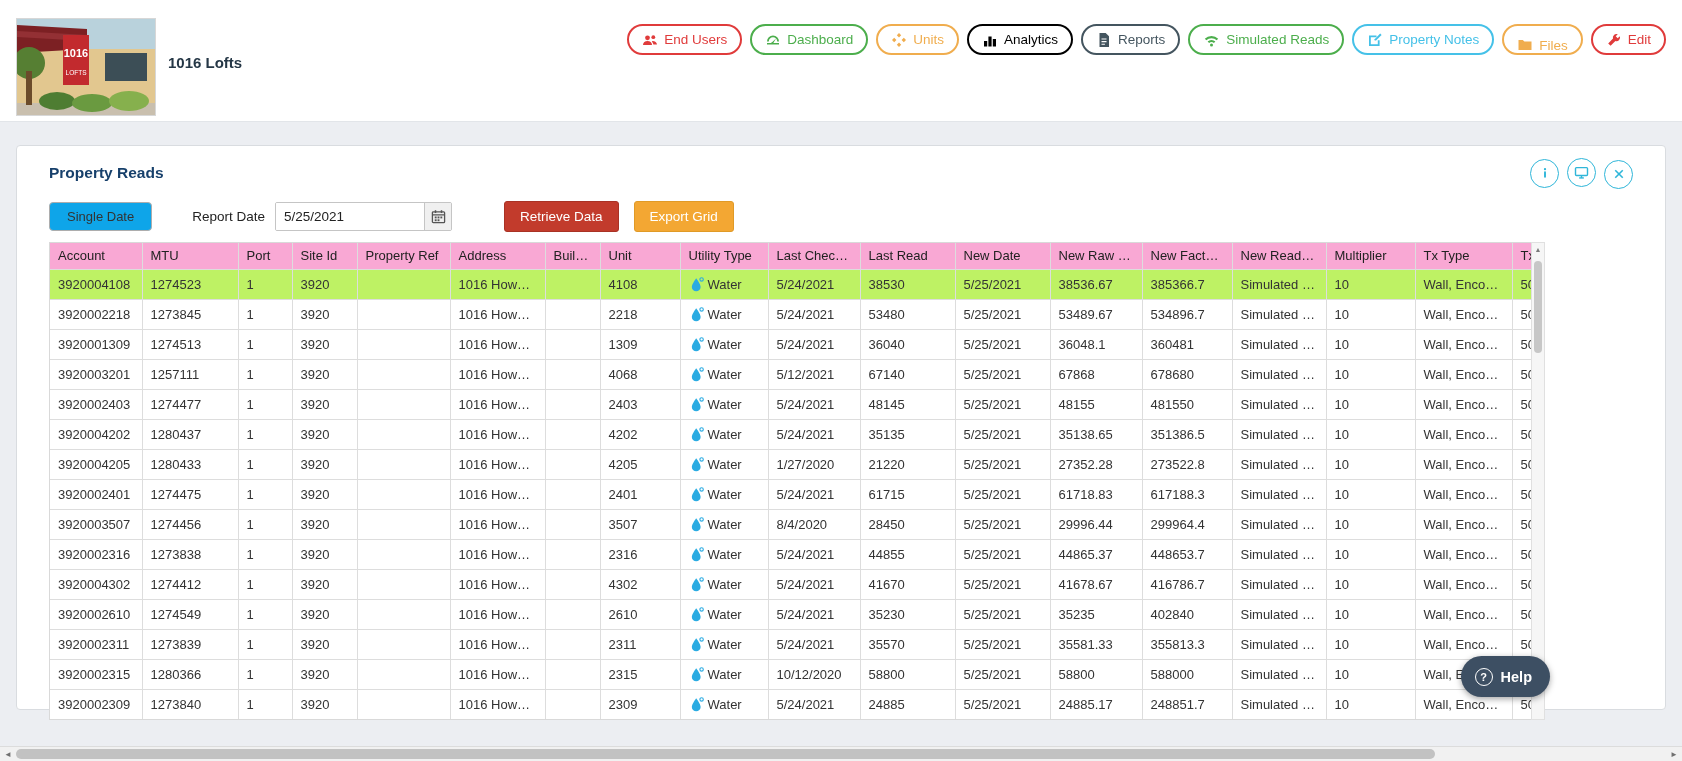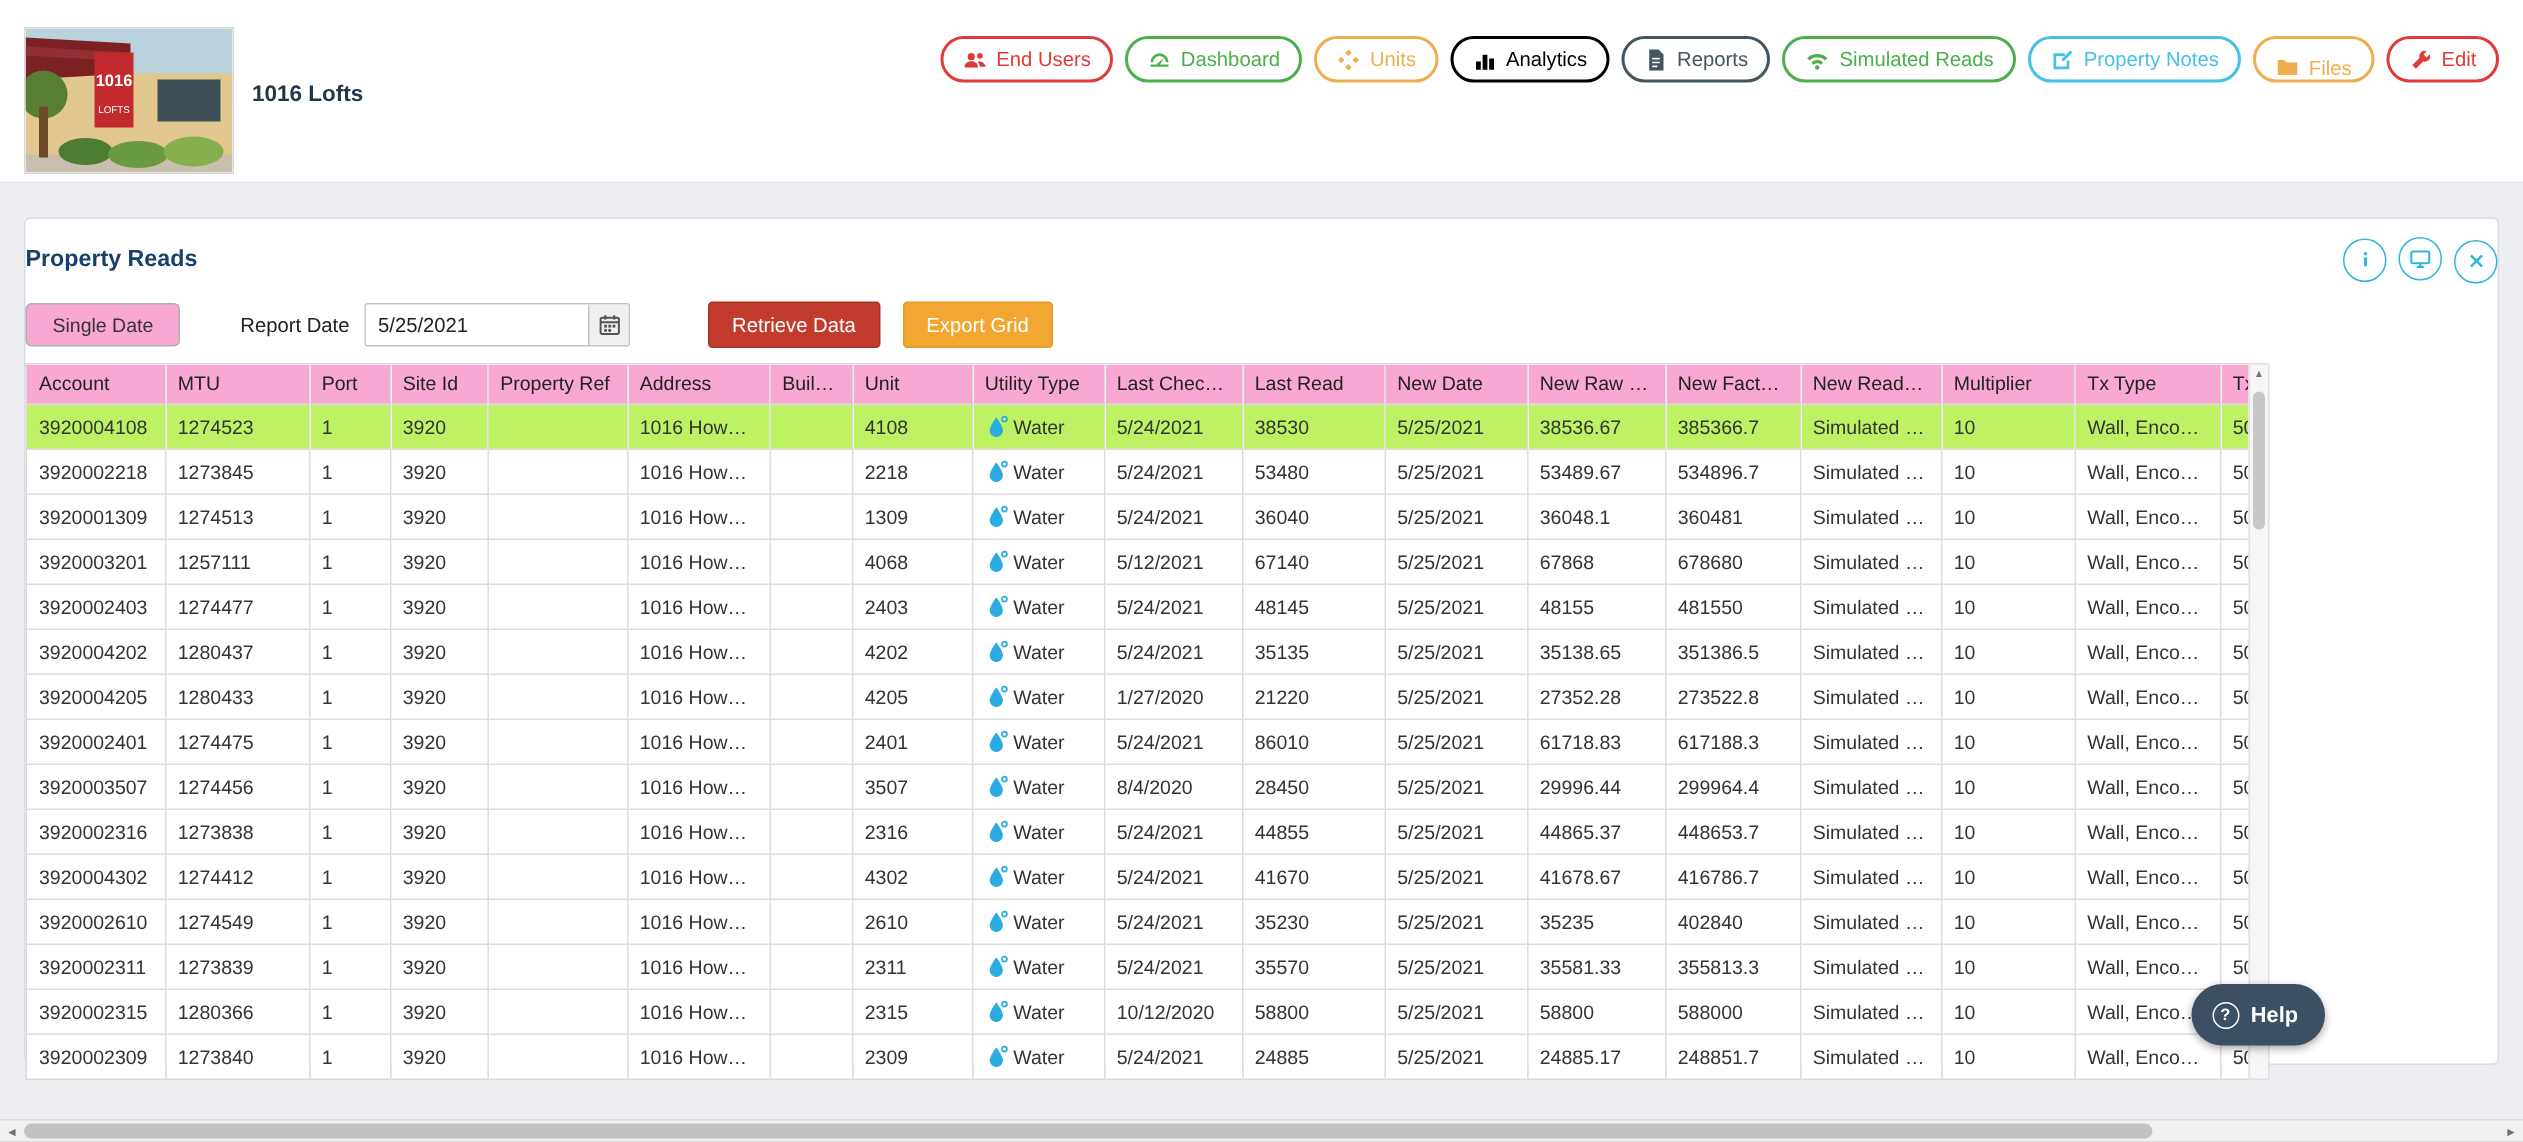--- a/index.html
+++ b/index.html
@@ -33,37 +33,37 @@
     background:#fff; border:2px solid currentColor;
     font-family:"Liberation Sans", sans-serif;
     font-size:13.5px; cursor:pointer; white-space:nowrap;
   }
   .nav-pill svg { display:block; }
 
   
   .card {
     position:absolute; left:16px; right:16px; top:145px; height:565px;
     background:#fff; border:1px solid #d9dce0; border-radius:4px;
-    padding:12px 0;
+    padding:12px 32px;
   }
   .card-head { display:flex; align-items:center; }
   .card-title { font-size:15.5px; font-weight:700; color:#17406b; }
   .card-head-spacer { flex:1 1 auto; }
   .circle-btn {
     width:29px; height:29px; border-radius:50%;
     border:1px solid #2fb6d9; background:#fff; color:#2fb6d9;
     display:inline-flex; align-items:center; justify-content:center;
     margin-left:8px; cursor:pointer; font-size:15px; line-height:1;
   }
   .circle-btn svg { display:block; }
 
   
   .toolbar { display:flex; align-items:center; margin-top:12px; height:31px; }
   .btn-single-date {
-    background:#f9a8d4; border:1px solid #adadad; border-radius:4px;
+    background:#0ea5e9; border:1px solid #adadad; border-radius:4px;
     padding:6px 17px; font-size:13px; color:#333; cursor:pointer;
     font-family:"Liberation Sans", sans-serif;
   }
   .lbl-report-date { margin-left:40px; font-size:13.5px; color:#222; }
   .date-group {
     display:inline-flex; margin-left:10px; border:1px solid #c5c5c5;
     border-radius:2px; height:29px; background:#fff; overflow:hidden;
   }
   .date-input {
     border:0; outline:none; width:148px; padding:0 8px; font-size:13.5px;
@@ -581,21 +581,21 @@
                   <span style="display: inline-flex;">
                     <svg width="16" height="17" viewBox="0 0 16 17">
                       <path d="M7.2 2.2C7.2 2.2 2.8 8 2.8 10.9a4.4 4.4 0 0 0 8.8 0C11.6 8 7.2 2.2 7.2 2.2z" fill="#2aabe2"></path>
                       <circle cx="12.6" cy="3.4" r="1.7" fill="none" stroke="#2aabe2" stroke-width="1.1"></circle>
                     </svg>
                   </span>
                   <span>Water</span>
                 </span>
               </td>
               <td>5/24/2021</td>
-              <td>86010</td>
+              <td>61715</td>
               <td>5/25/2021</td>
               <td>61718.83</td>
               <td>617188.3</td>
               <td>Simulated Read</td>
               <td>10</td>
               <td>Wall, Encoder...</td>
               <td>501</td>
             </tr>
             <tr>
               <td>3920003507</td>

